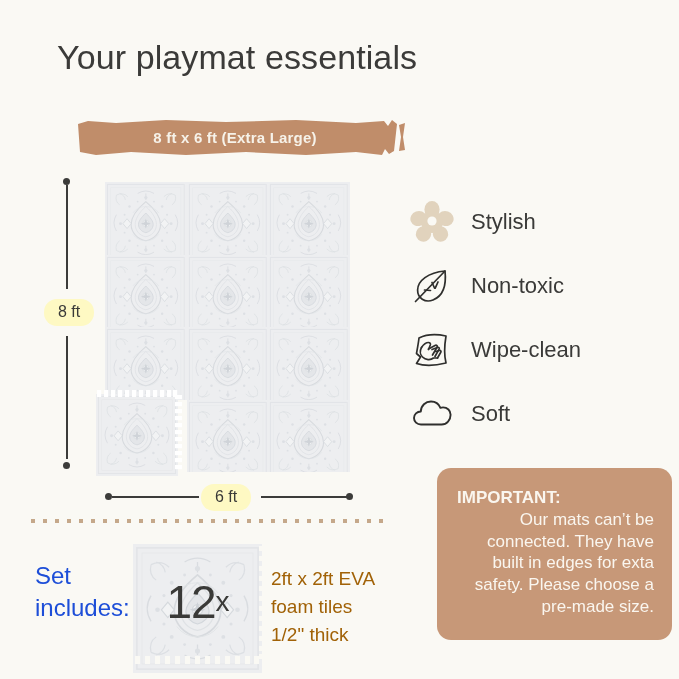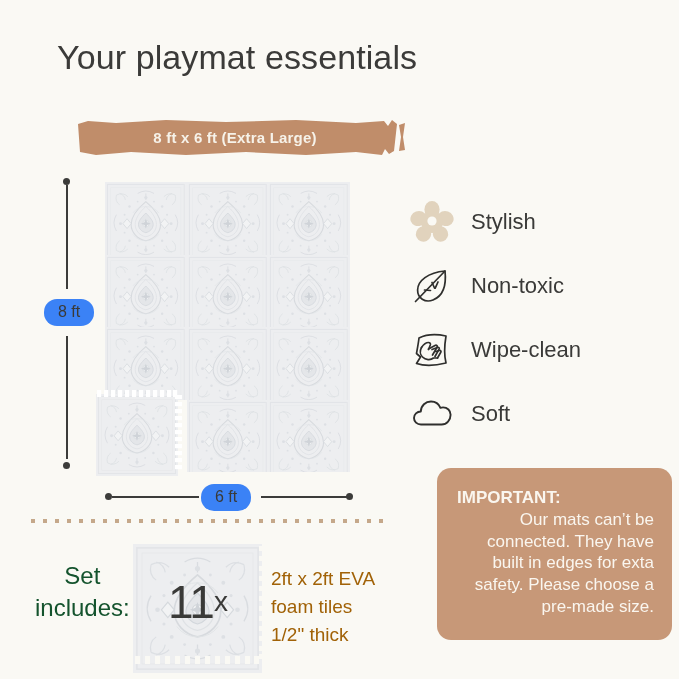--- a/index.html
+++ b/index.html
@@ -129,21 +129,21 @@
   }
   .dim-dot {
     position: absolute;
     width: 7px;
     height: 7px;
     border-radius: 50%;
     background: #3c3c3a;
   }
   .dim-pill {
     position: absolute;
-    background: #3b82f6;
+    background: #fef9c3;
     border-radius: 13px;
     padding: 5px 14px 6px;
     font-size: 16px;
     color: #3a3a38;
     line-height: 1;
     white-space: nowrap;
   }
 
   
   .features {
@@ -208,22 +208,21 @@
     background-repeat: repeat-x;
   }
 
   
   .set-includes {
     position: absolute;
     left: 35px;
     top: 560px;
     font-size: 24px;
     line-height: 1.32;
-    color: #14532d;
-    text-align: center;
+    color: #1d4ed8;
   }
   .includes-tile {
     position: absolute;
     left: 133px;
     top: 544px;
     width: 129px;
     height: 115px;
     background: #eef0f1;
   }
   .includes-tile .tile-art { position: absolute; inset: 0; }
@@ -549,21 +548,21 @@
           <rect x="0" y="52" width="8" height="5"></rect>
         <rect x="0" y="62" width="8" height="5"></rect>
           <rect x="0" y="72" width="8" height="5"></rect>
         <rect x="0" y="82" width="8" height="5"></rect>
           <rect x="0" y="92" width="8" height="5"></rect>
         <rect x="0" y="102" width="8" height="5"></rect>
           <rect x="0" y="110" width="8" height="5"></rect>
       </g>
     </svg>
     <div class="qty-label">
-      <span>11</span>
+      <span>12</span>
         <span class="x">x</span>
     </div>
   </div>
 
   <div class="tile-desc">
     <div>2ft x 2ft EVA</div>
     <div>foam tiles</div>
     <div>1/2" thick</div>
   </div>
 

